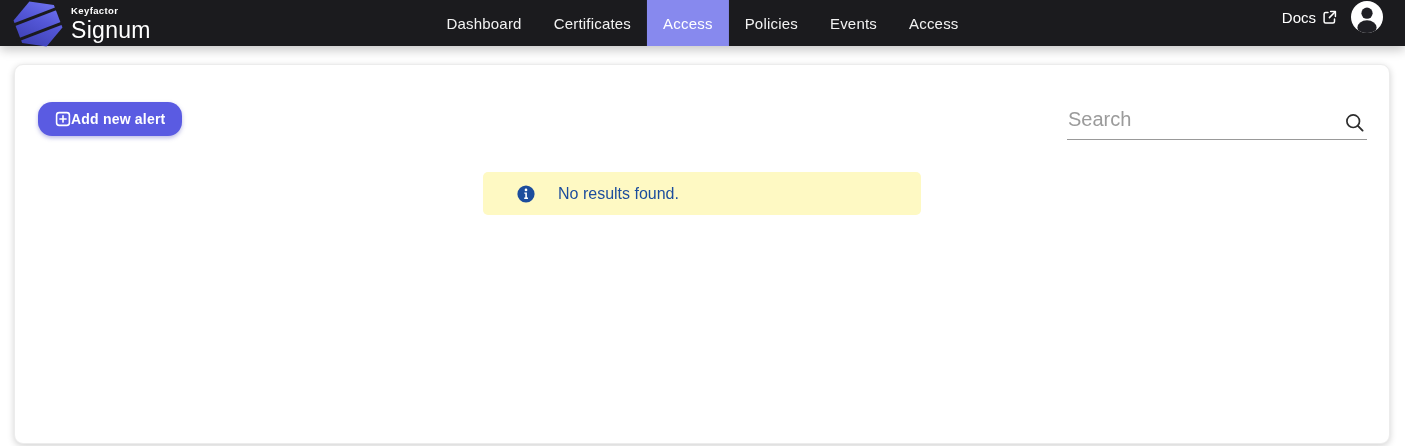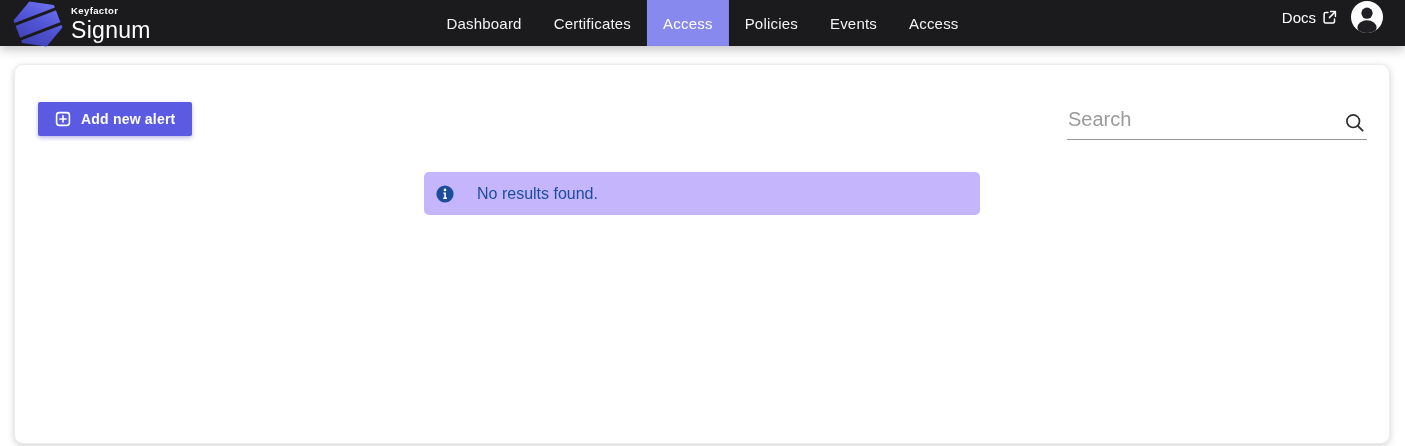--- a/index.html
+++ b/index.html
@@ -85,27 +85,27 @@
   }
   .toolbar {
     display: flex;
     justify-content: space-between;
     align-items: flex-start;
     padding: 37px 22px 0 23px;
   }
   .add-btn {
     display: flex;
     align-items: center;
-    gap: 10px;
+    gap: 0;
     height: 34px;
     padding: 0 17px;
     background: #5a5be2;
     color: #ffffff;
     border: none;
-    border-radius: 2px;
+    border-radius: 14px;
     font-family: "Liberation Sans", sans-serif;
     font-size: 14px;
     font-weight: 700;
     letter-spacing: 0.2px;
     cursor: pointer;
     box-shadow: 0 2px 4px rgba(60,60,180,0.35);
   }
   .search {
     position: relative;
     width: 300px;
@@ -126,28 +126,28 @@
   .search-icon {
     position: absolute;
     right: 2px;
     bottom: 7px;
     display: flex;
     cursor: pointer;
   }
 
   
   .info-alert {
-    width: 556px;
+    width: 438px;
     height: 43px;
     margin: 32px auto 0;
-    background: #c4b5fd;
+    background: #fef9c3;
     border-radius: 5px;
     display: flex;
     align-items: center;
-    padding: 0 16px 0 12px;
+    padding: 0 16px 0 34px;
     color: #1c4d9d;
     font-size: 16px;
   }
   .info-alert .alert-icon { display: flex; margin-right: 23px; }
 </style>
 </head>
 <body>
 
 <div class="navbar">
 

